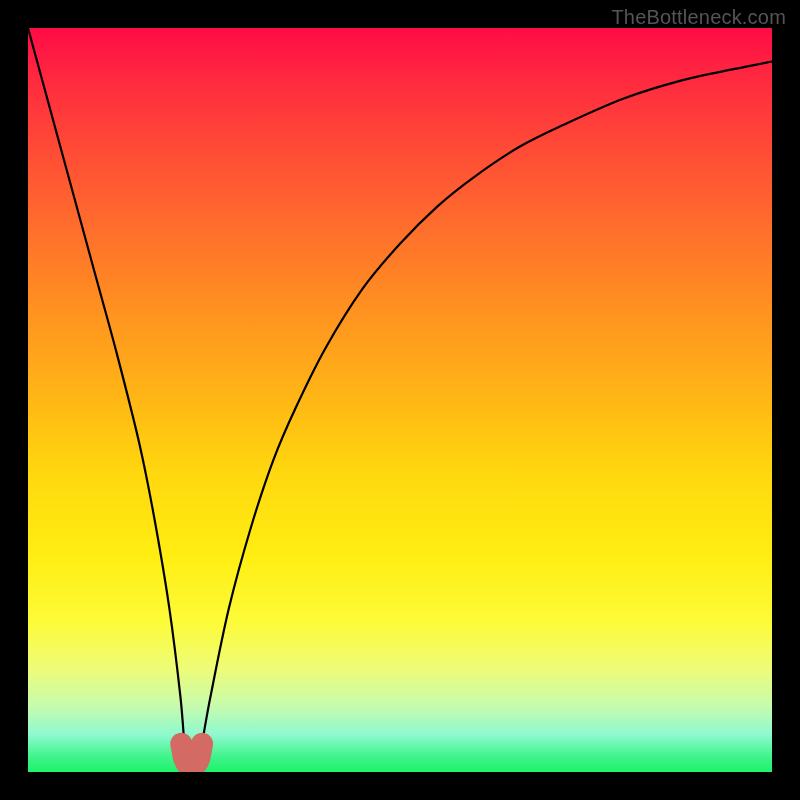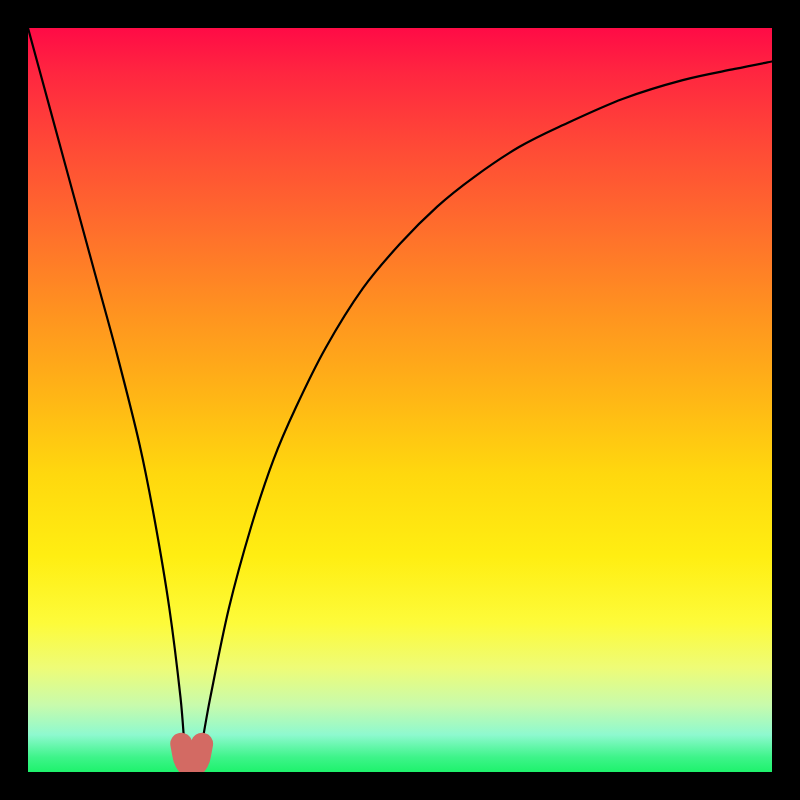--- a/index.html
+++ b/index.html
@@ -56,20 +56,21 @@
     right: 14px;
     color: #555;
     font-size: 20px;
     letter-spacing: 0.2px;
   }
 </style>
 </head>
 <body>
 
 <div class="canvas">
+  <div class="watermark">TheBottleneck.com</div>
 
   <div class="plot-area">
     <div class="gradient-bg"></div>
 
     <svg class="curve" viewBox="0 0 744 744" preserveAspectRatio="none">
       <path id="curve-path" fill="none" stroke="#000" stroke-width="2.2" stroke-linecap="round" stroke-linejoin="round" d="M 0.00 0.00 C 3.72 13.64, 14.88 54.56, 22.32 81.84 C 29.76 109.12, 37.20 136.40, 44.64 163.68 C 52.08 190.96, 59.52 218.24, 66.96 245.52 C 74.40 272.80, 81.84 298.84, 89.28 327.36 C 96.72 355.88, 105.40 389.36, 111.60 416.64 C 117.80 443.92, 121.52 463.76, 126.48 491.04 C 131.44 518.32, 137.02 550.56, 141.36 580.32 C 145.70 610.08, 149.79 644.80, 152.52 669.60 C 155.25 694.40, 155.87 716.72, 157.73 729.12 C 159.59 741.52, 161.45 744.00, 163.68 744.00 C 165.91 744.00, 168.02 741.52, 171.12 729.12 C 174.22 716.72, 177.32 694.40, 182.28 669.60 C 187.24 644.80, 194.06 608.84, 200.88 580.32 C 207.70 551.80, 215.76 523.28, 223.20 498.48 C 230.64 473.68, 238.08 451.36, 245.52 431.52 C 252.96 411.68, 259.16 398.04, 267.84 379.44 C 276.52 360.84, 286.44 339.76, 297.60 319.92 C 308.76 300.08, 322.40 277.76, 334.80 260.40 C 347.20 243.04, 359.60 229.40, 372.00 215.76 C 384.40 202.12, 396.80 189.72, 409.20 178.56 C 421.60 167.40, 432.76 158.72, 446.40 148.80 C 460.04 138.88, 476.16 127.72, 491.04 119.04 C 505.92 110.36, 518.32 104.78, 535.68 96.72 C 553.04 88.66, 575.36 78.12, 595.20 70.68 C 615.04 63.24, 636.12 57.04, 654.72 52.08 C 673.32 47.12, 691.92 44.02, 706.80 40.92 C 721.68 37.82, 737.80 34.72, 744.00 33.48"></path>
       <path id="marker-path" fill="none" stroke="#d36a63" stroke-width="22" stroke-linecap="round" stroke-linejoin="round" d="M 153.26 715.73 C 153.76 718.21, 155.12 727.01, 156.24 730.61 C 157.36 734.20, 158.72 735.94, 159.96 737.30 C 161.20 738.67, 162.44 738.79, 163.68 738.79 C 164.92 738.79, 166.16 738.67, 167.40 737.30 C 168.64 735.94, 170.00 734.20, 171.12 730.61 C 172.24 727.01, 173.60 718.21, 174.10 715.73"></path>
     </svg>
   </div>
 </div>

